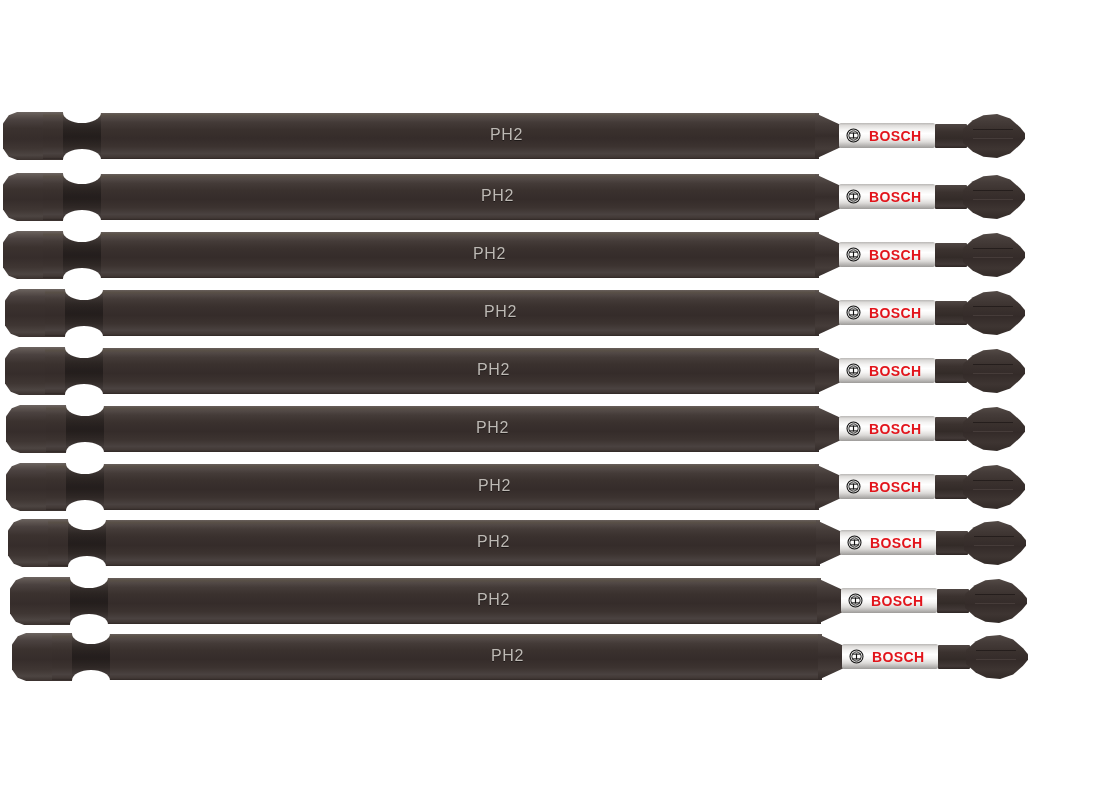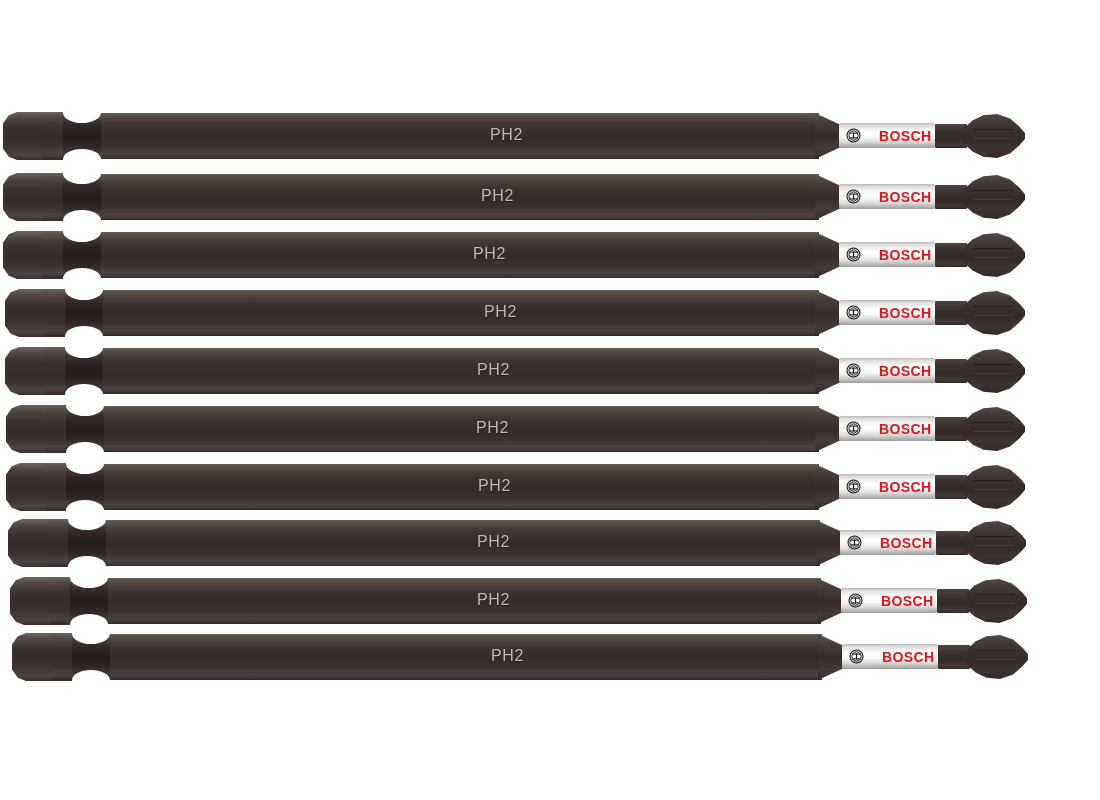--- a/index.html
+++ b/index.html
@@ -122,21 +122,21 @@
   }
   .band .logo-mark {
     flex: 0 0 auto;
     margin-left: 7px;
     width: 15px;
     height: 15px;
     display: block;
   }
   .band .wordmark {
     flex: 0 0 auto;
-    margin-left: 18px;
+    margin-left: 8px;
     color: #e2141b;
     font-family: "Liberation Sans", sans-serif;
     font-weight: bold;
     font-size: 14px;
     letter-spacing: 0.4px;
     line-height: 1;
     white-space: nowrap;
   }
 
   

